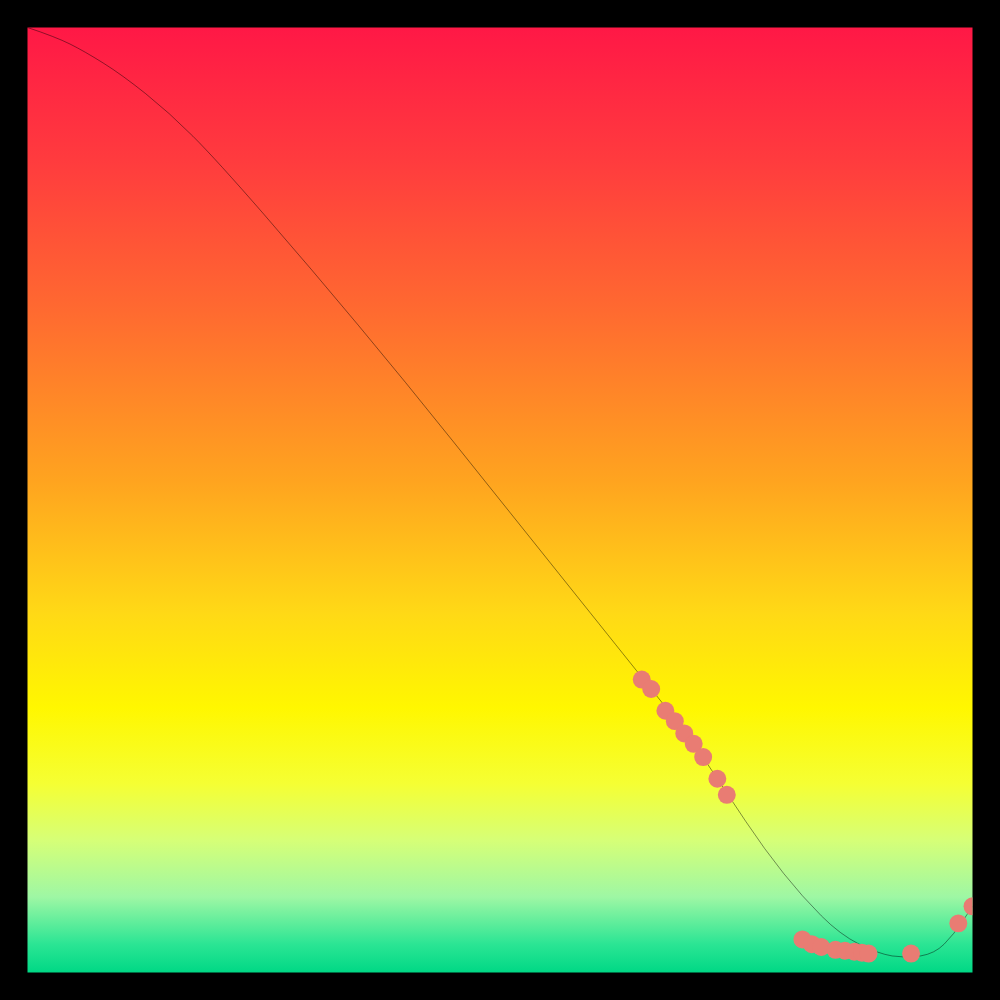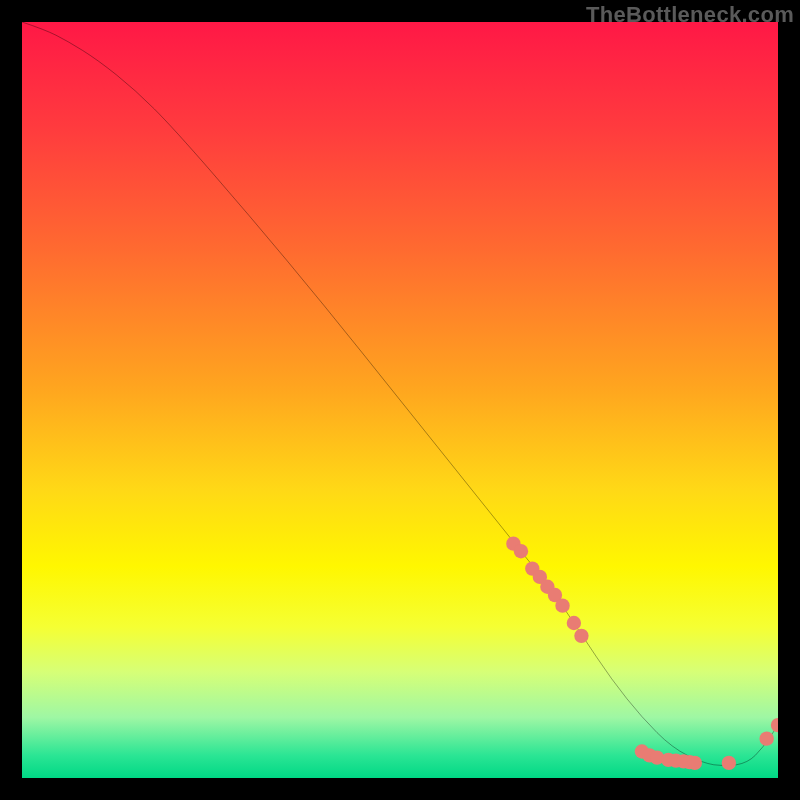--- a/index.html
+++ b/index.html
@@ -83,14 +83,13 @@
           <circle cx="86.5" cy="97.7" r="0.95" fill="#e97c73"></circle>
           <circle cx="87.5" cy="97.8" r="0.95" fill="#e97c73"></circle>
           <circle cx="88.3" cy="97.9" r="0.95" fill="#e97c73"></circle>
           <circle cx="89" cy="98" r="0.95" fill="#e97c73"></circle>
           <circle cx="93.5" cy="98" r="0.95" fill="#e97c73"></circle>
           <circle cx="98.5" cy="94.8" r="0.95" fill="#e97c73"></circle>
           <circle cx="100" cy="93" r="0.95" fill="#e97c73"></circle>
         </g>
     </svg>
   </div>
-  <div class="watermark">TheBottleneck.com</div>
 </div>
 
 </body></html>

